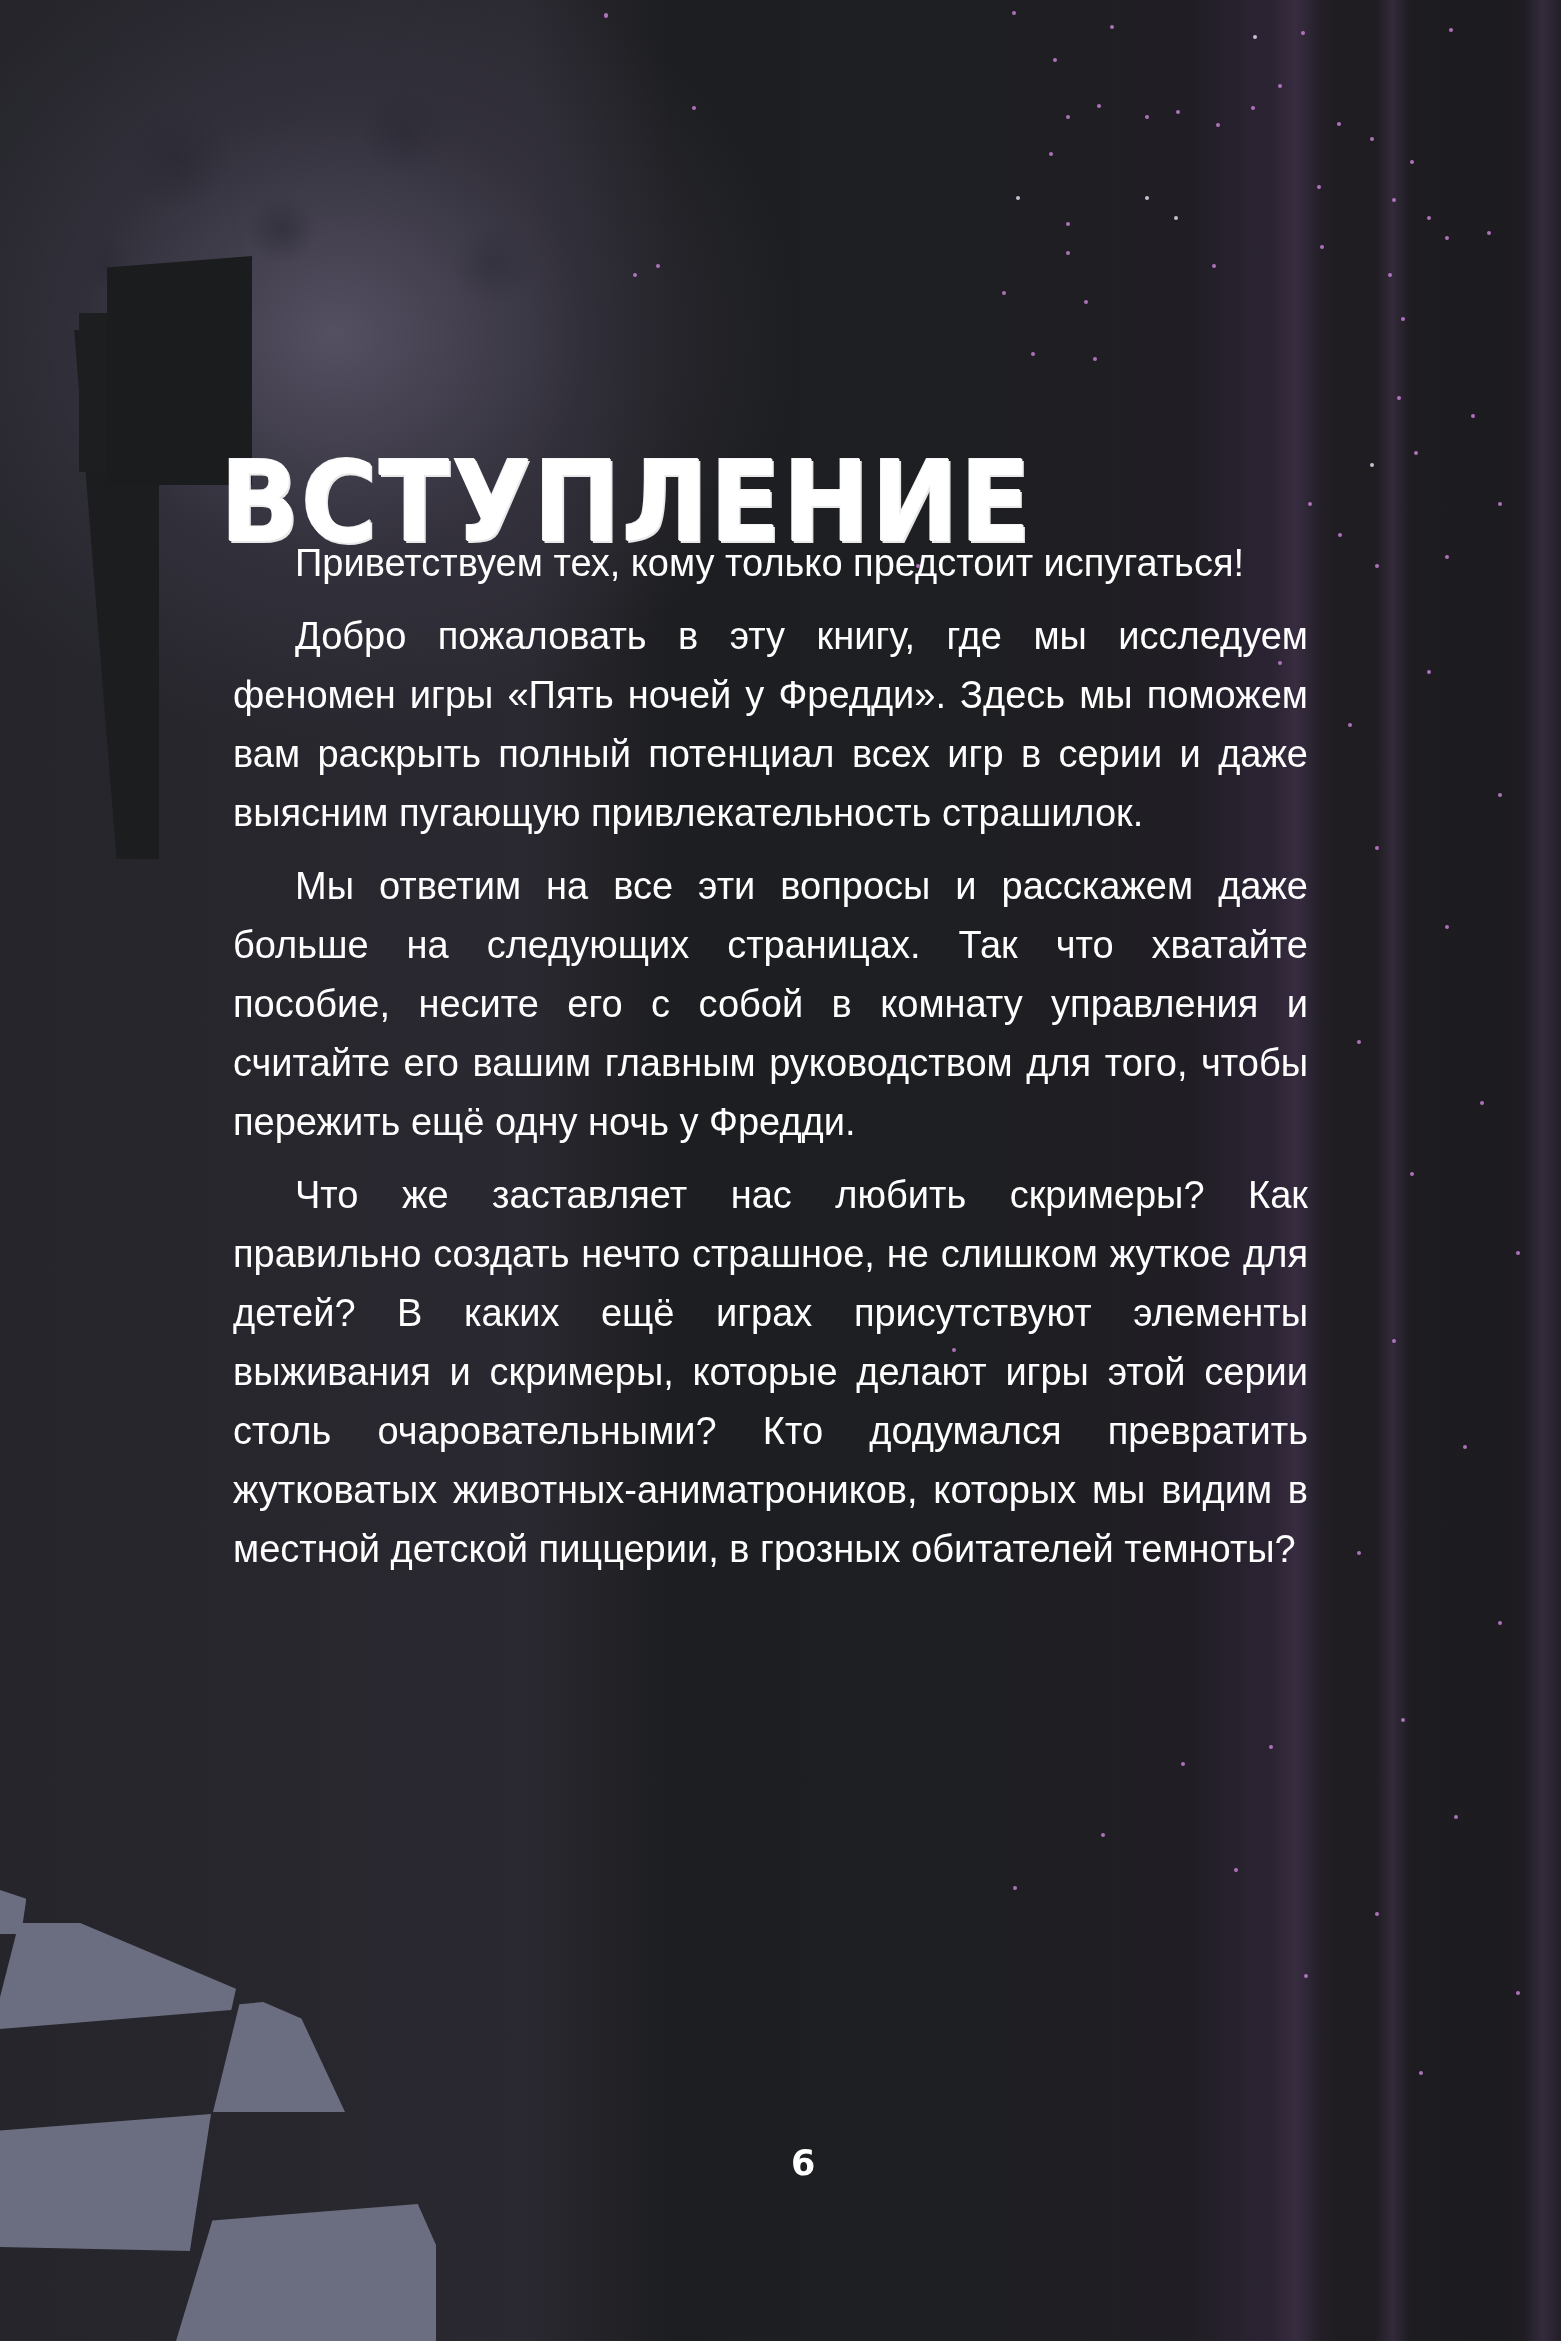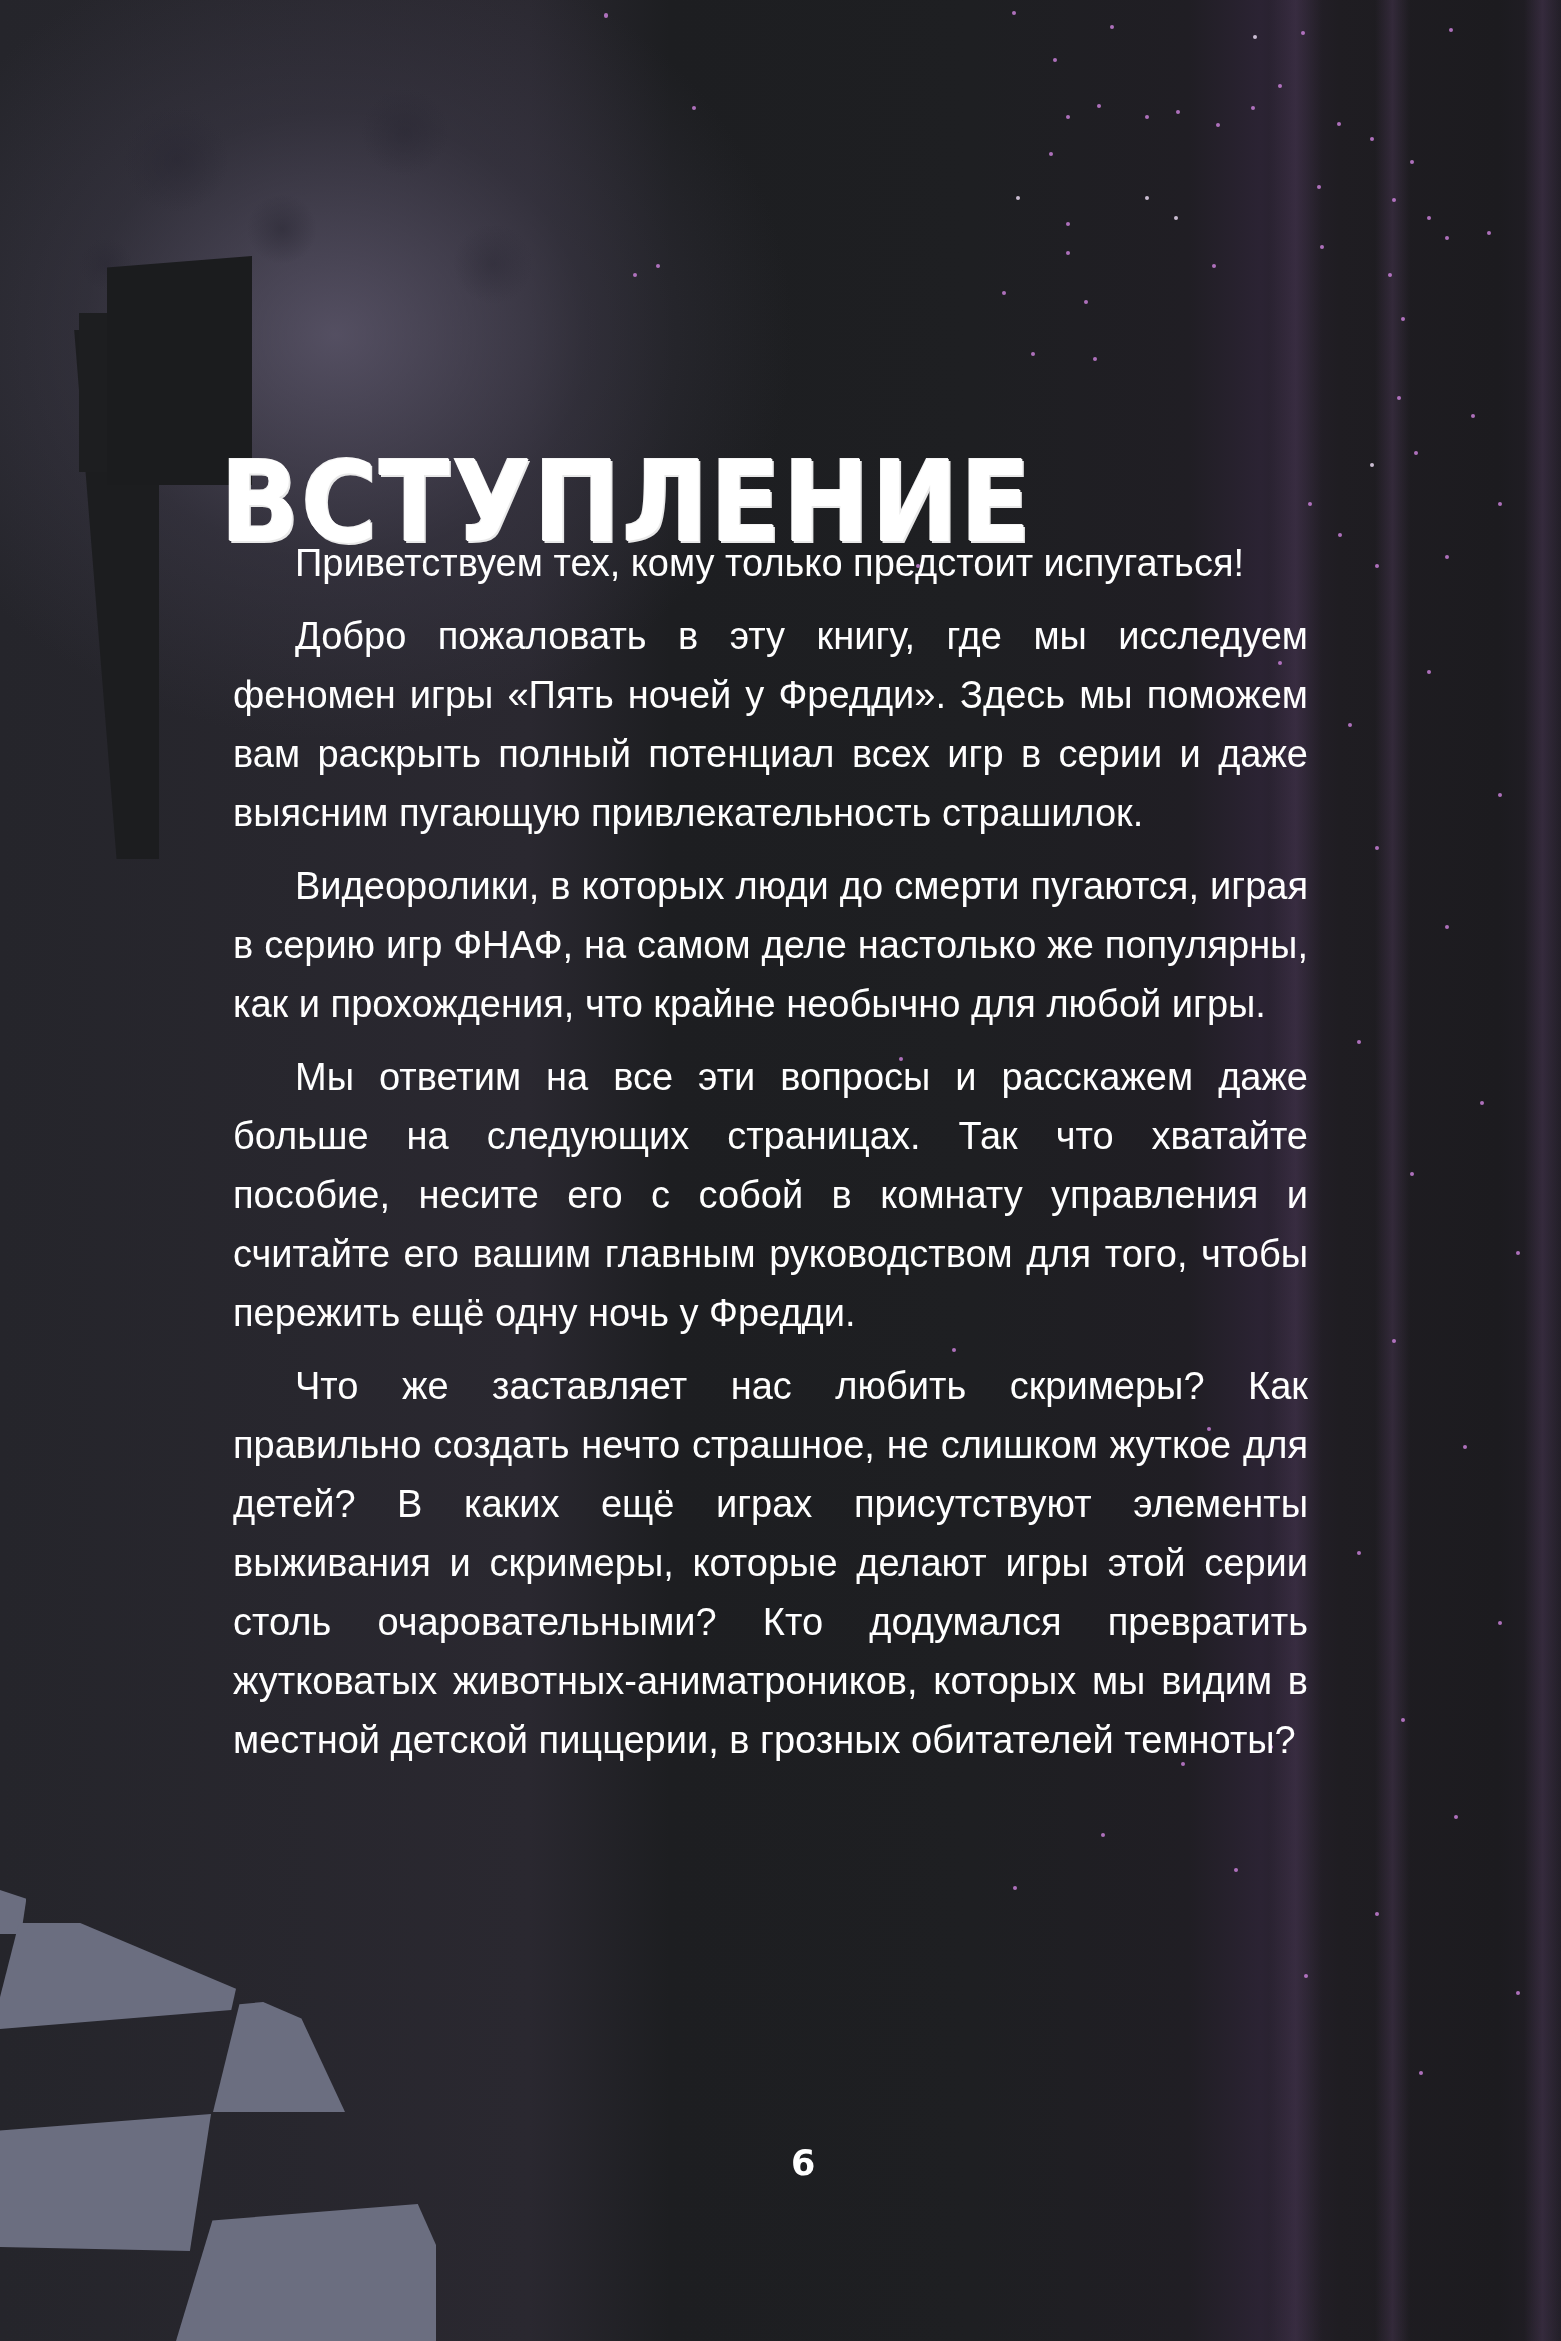--- a/index.html
+++ b/index.html
@@ -191,20 +191,19 @@
     <span class="dot" style="left:996px;top:1498px"></span>
     <span class="dot" style="left:1207px;top:1427px"></span>
     <span class="dot" style="left:1269px;top:1745px"></span>
   </div>
 
   <h1 class="title">ВСТУПЛЕНИЕ</h1>
 
   <div class="body">
     <p>Приветствуем тех, кому только предстоит испугаться!</p>
     <p>Добро пожаловать в эту книгу, где мы исследуем феномен игры «Пять ночей у Фредди». Здесь мы поможем вам раскрыть полный потенциал всех игр в серии и даже выясним пугающую привлекательность страшилок.</p>
-    <p>Видеоролики, в которых люди до смерти пугаются, играя в серию игр ФНАФ, на самом деле настолько же популярны, как и прохождения, что крайне необычно для любой игры.</p>
     <p>Мы ответим на все эти вопросы и расскажем даже больше на следующих страницах. Так что хватайте пособие, несите его с собой в комнату управления и считайте его вашим главным руководством для того, чтобы пережить ещё одну ночь у Фредди.</p>
     <p>Что же заставляет нас любить скримеры? Как правильно создать нечто страшное, не слишком жуткое для детей? В каких ещё играх присутствуют элементы выживания и скримеры, которые делают игры этой серии столь очаровательными? Кто додумался превратить жутковатых животных-аниматроников, которых мы видим в местной детской пиццерии, в грозных обитателей темноты?</p>
   </div>
 
   <div class="page-number">6</div>
 </div>
 
 
 </body></html>

